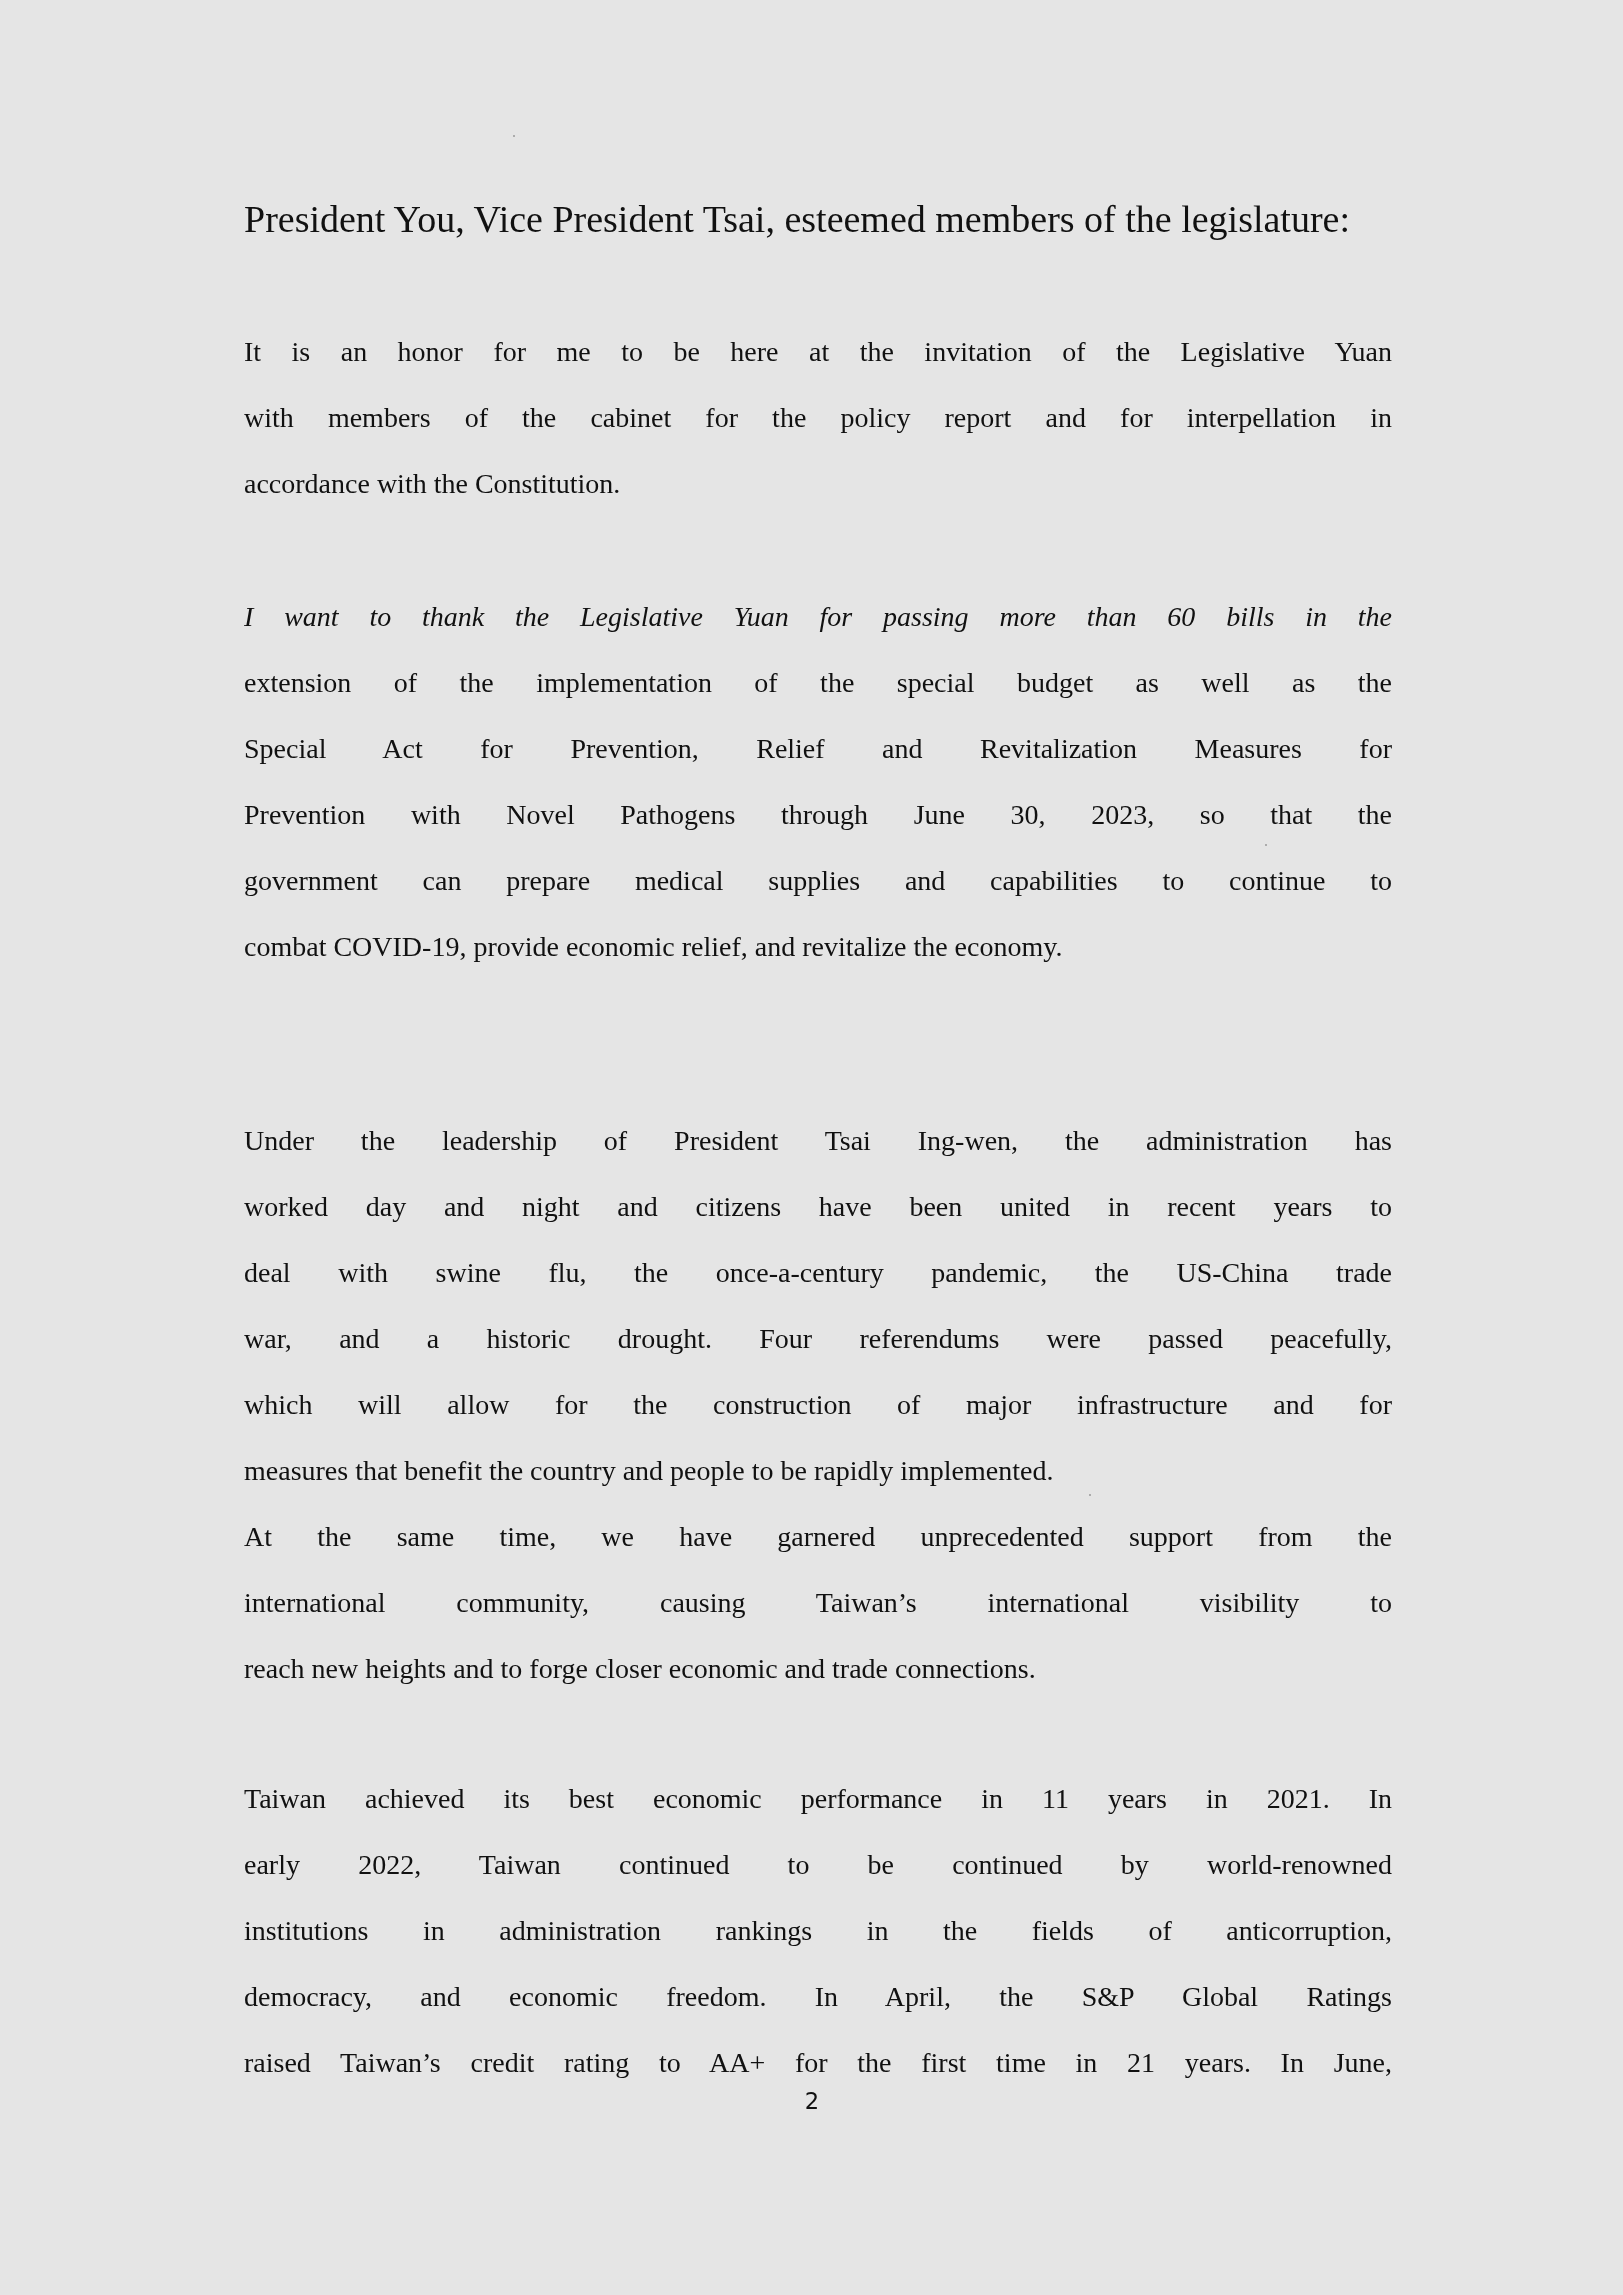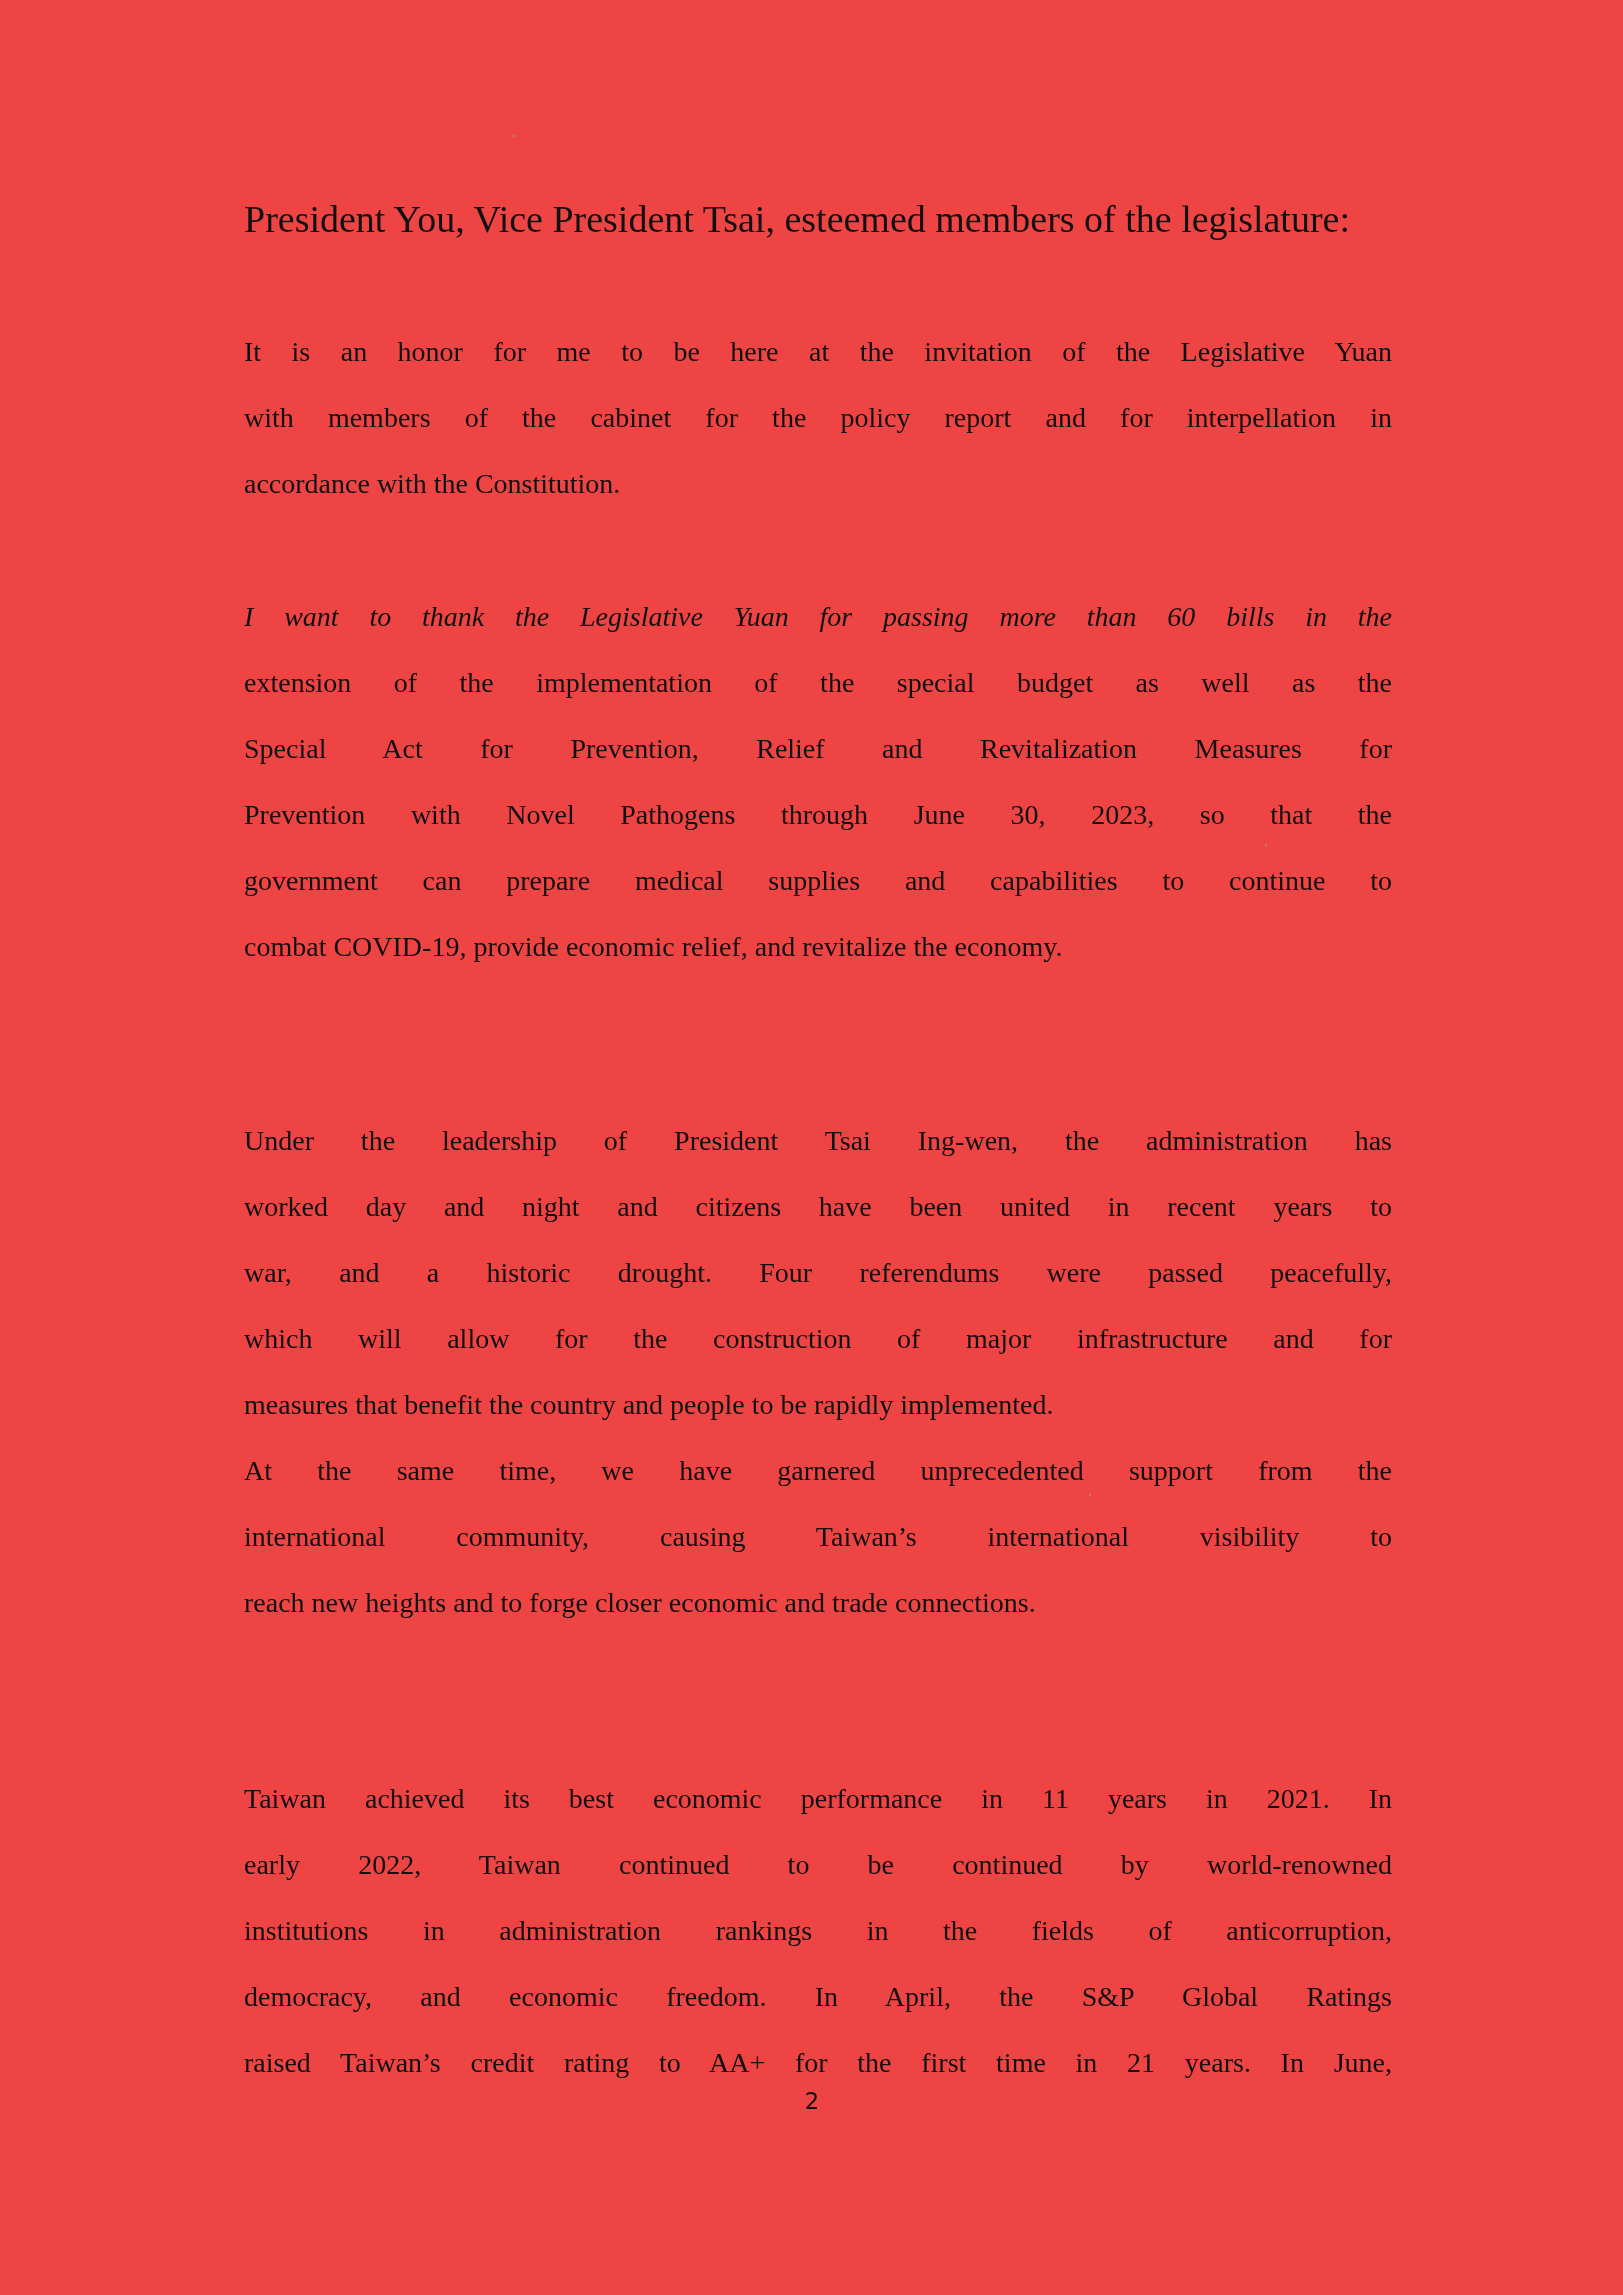--- a/index.html
+++ b/index.html
@@ -13,21 +13,21 @@
     position: relative;
     overflow: hidden;
     font-family: "Liberation Serif", "DejaVu Serif", serif;
     color: #111111;
   }
   .page {
     position: absolute;
     left: 0; top: 0;
     width: 1624px;
     height: 2295px;
-    background: #ef4444;
+    background: #e5e5e5;
   }
   .para {
     position: absolute;
     left: 244px;
     width: 1148px;
     margin: 0;
   }
   .line {
     display: block;
     height: 66px;
@@ -84,20 +84,21 @@
     <span class="line" style="white-space: normal; overflow: hidden;">extension of the implementation of the special budget as well as the</span>
     <span class="line" style="white-space: normal; overflow: hidden;">Special Act for Prevention, Relief and Revitalization Measures for</span>
     <span class="line" style="white-space: normal; overflow: hidden;">Prevention with Novel Pathogens through June 30, 2023, so that the</span>
     <span class="line" style="white-space: normal; overflow: hidden;">government can prepare medical supplies and capabilities to continue to</span>
     <span class="line last">combat COVID-19, provide economic relief, and revitalize the economy.</span>
   </div>
 
   <div class="para" style="top:1108px;">
     <span class="line" style="white-space: normal; overflow: hidden;">Under the leadership of President Tsai Ing-wen, the administration has</span>
     <span class="line" style="white-space: normal; overflow: hidden;">worked day and night and citizens have been united in recent years to</span>
+    <span class="line" style="white-space: normal; overflow: hidden;">deal with swine flu, the once-a-century pandemic, the US-China trade</span>
     <span class="line" style="white-space: normal; overflow: hidden;">war, and a historic drought. Four referendums were passed peacefully,</span>
     <span class="line" style="white-space: normal; overflow: hidden;">which will allow for the construction of major infrastructure and for</span>
     <span class="line last">measures that benefit the country and people to be rapidly implemented.</span>
     <span class="line" style="white-space: normal; overflow: hidden;">At the same time, we have garnered unprecedented support from the</span>
     <span class="line" style="white-space: normal; overflow: hidden;">international community, causing Taiwan’s international visibility to</span>
     <span class="line last">reach new heights and to forge closer economic and trade connections.</span>
   </div>
 
   <div class="para" style="top:1766px;">
     <span class="line" style="white-space: normal; overflow: hidden;">Taiwan achieved its best economic performance in 11 years in 2021. In</span>

